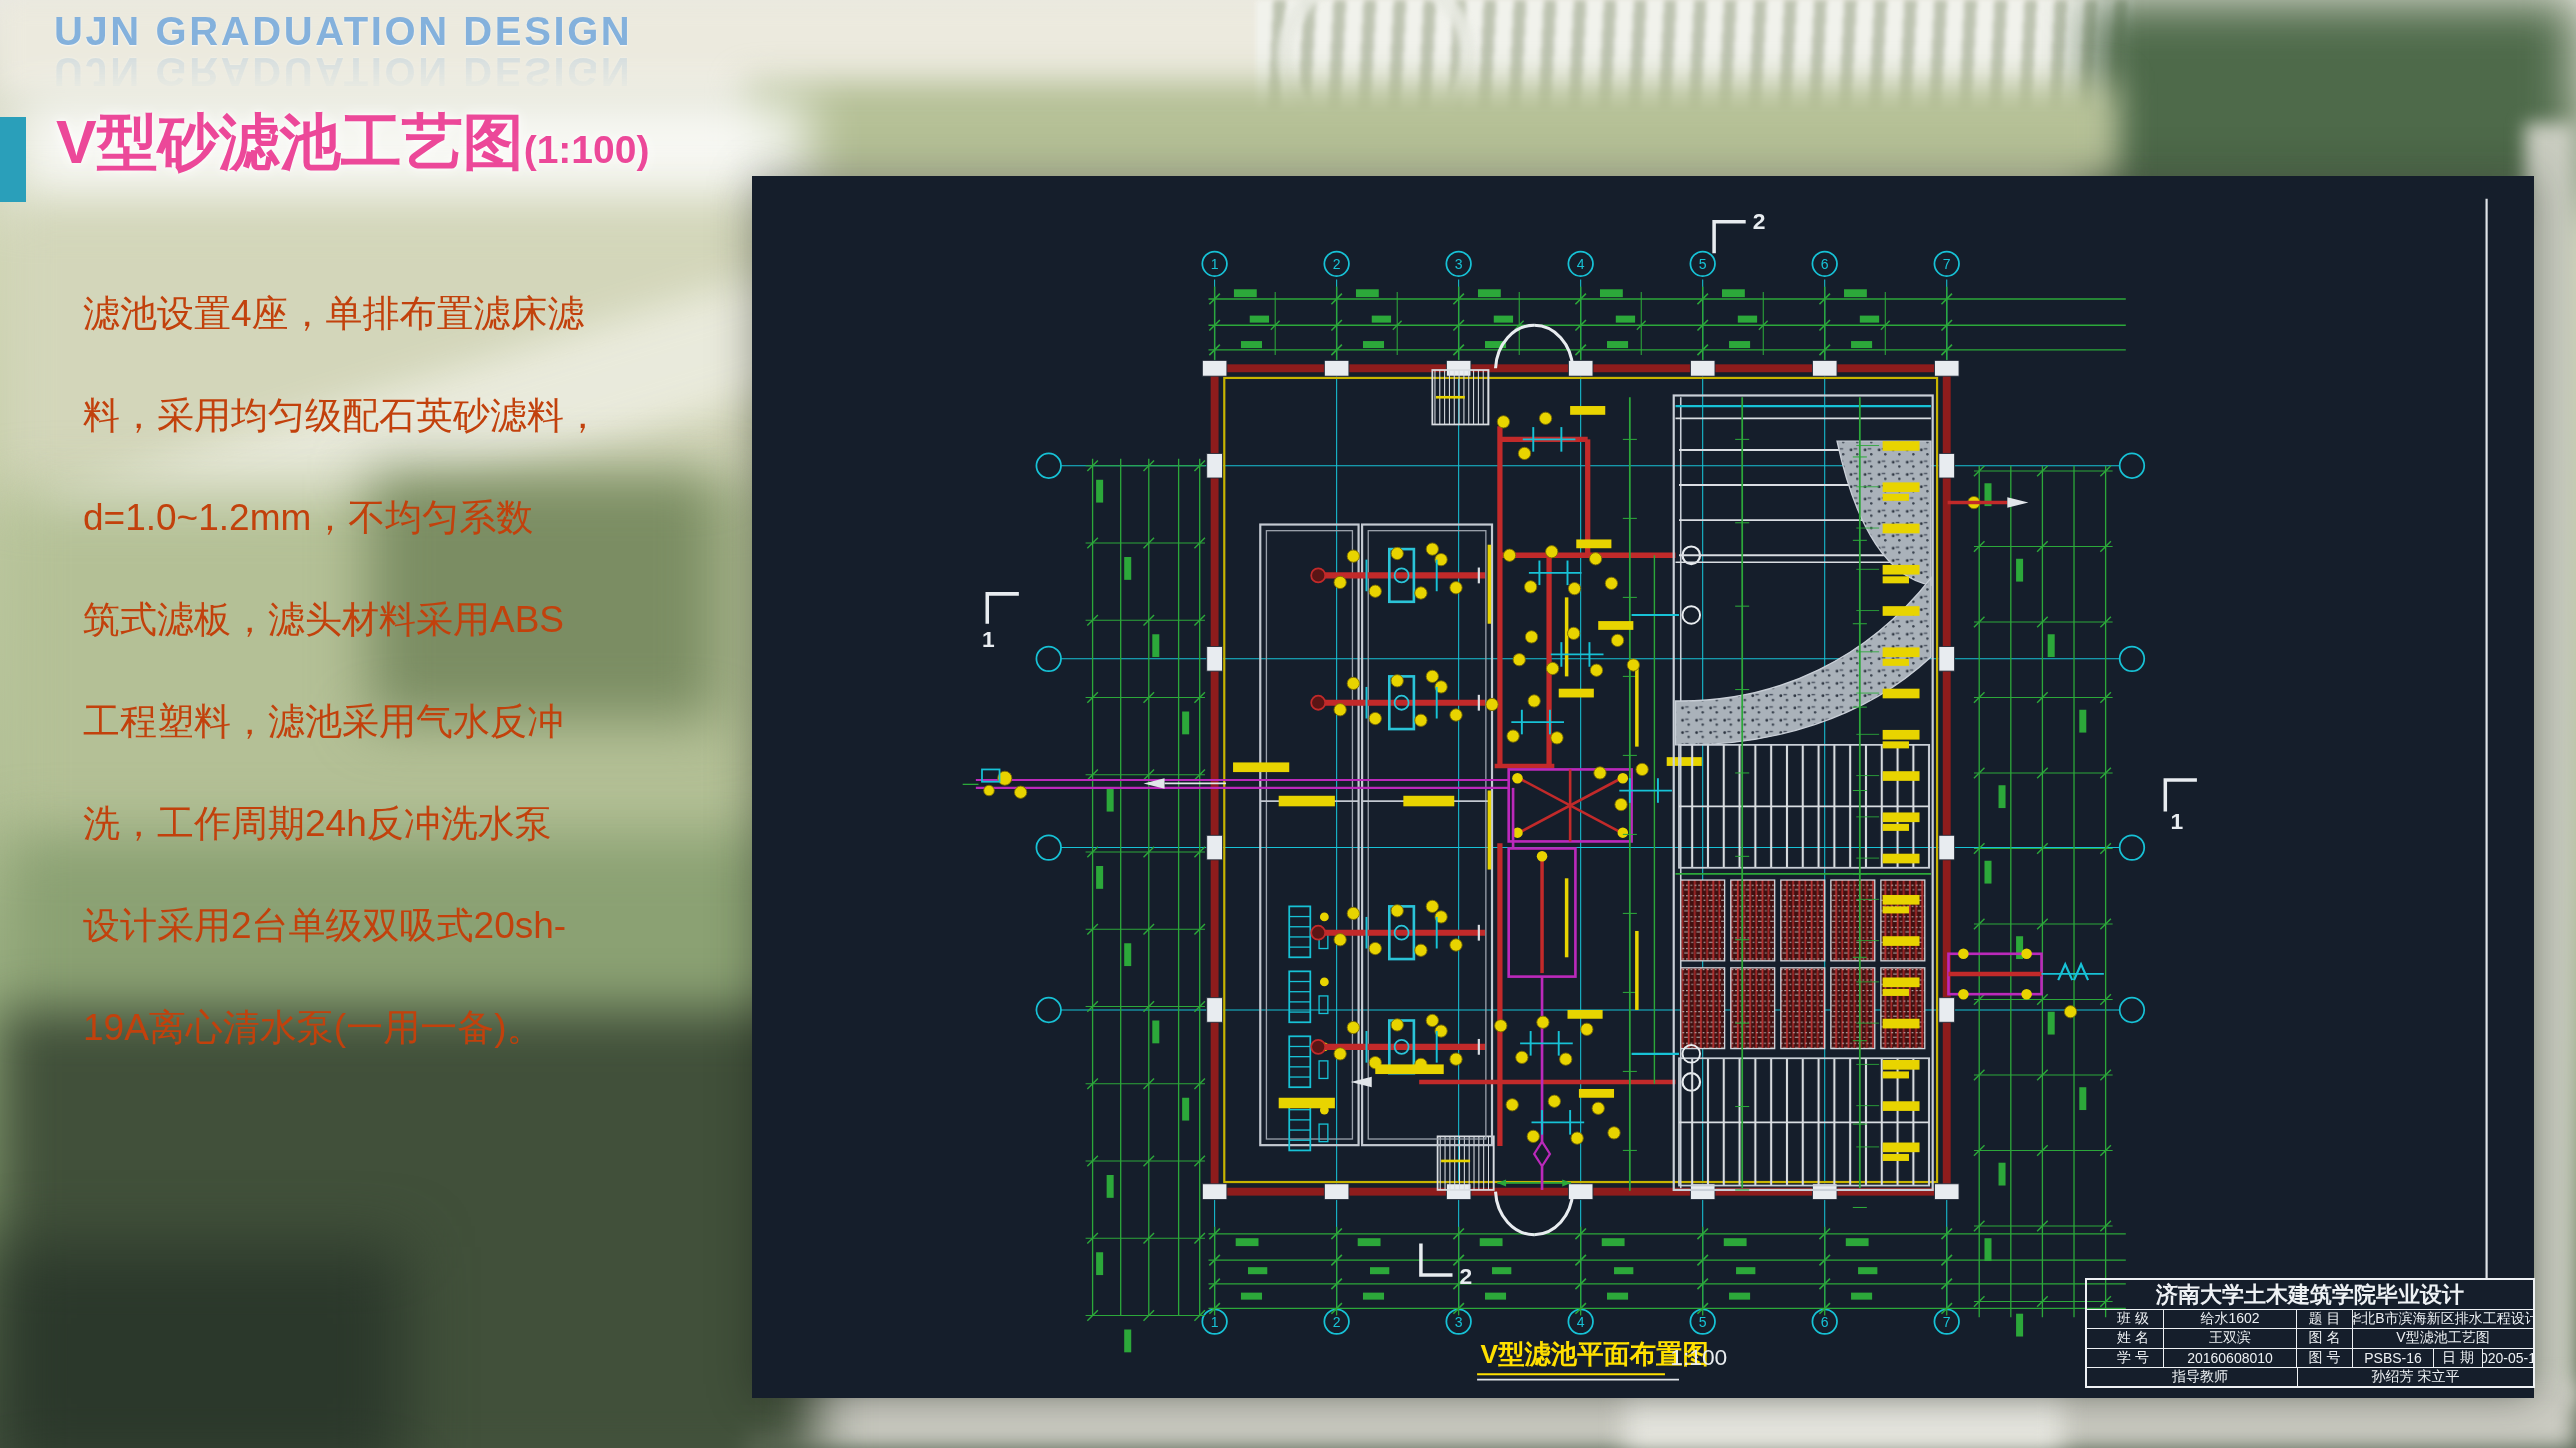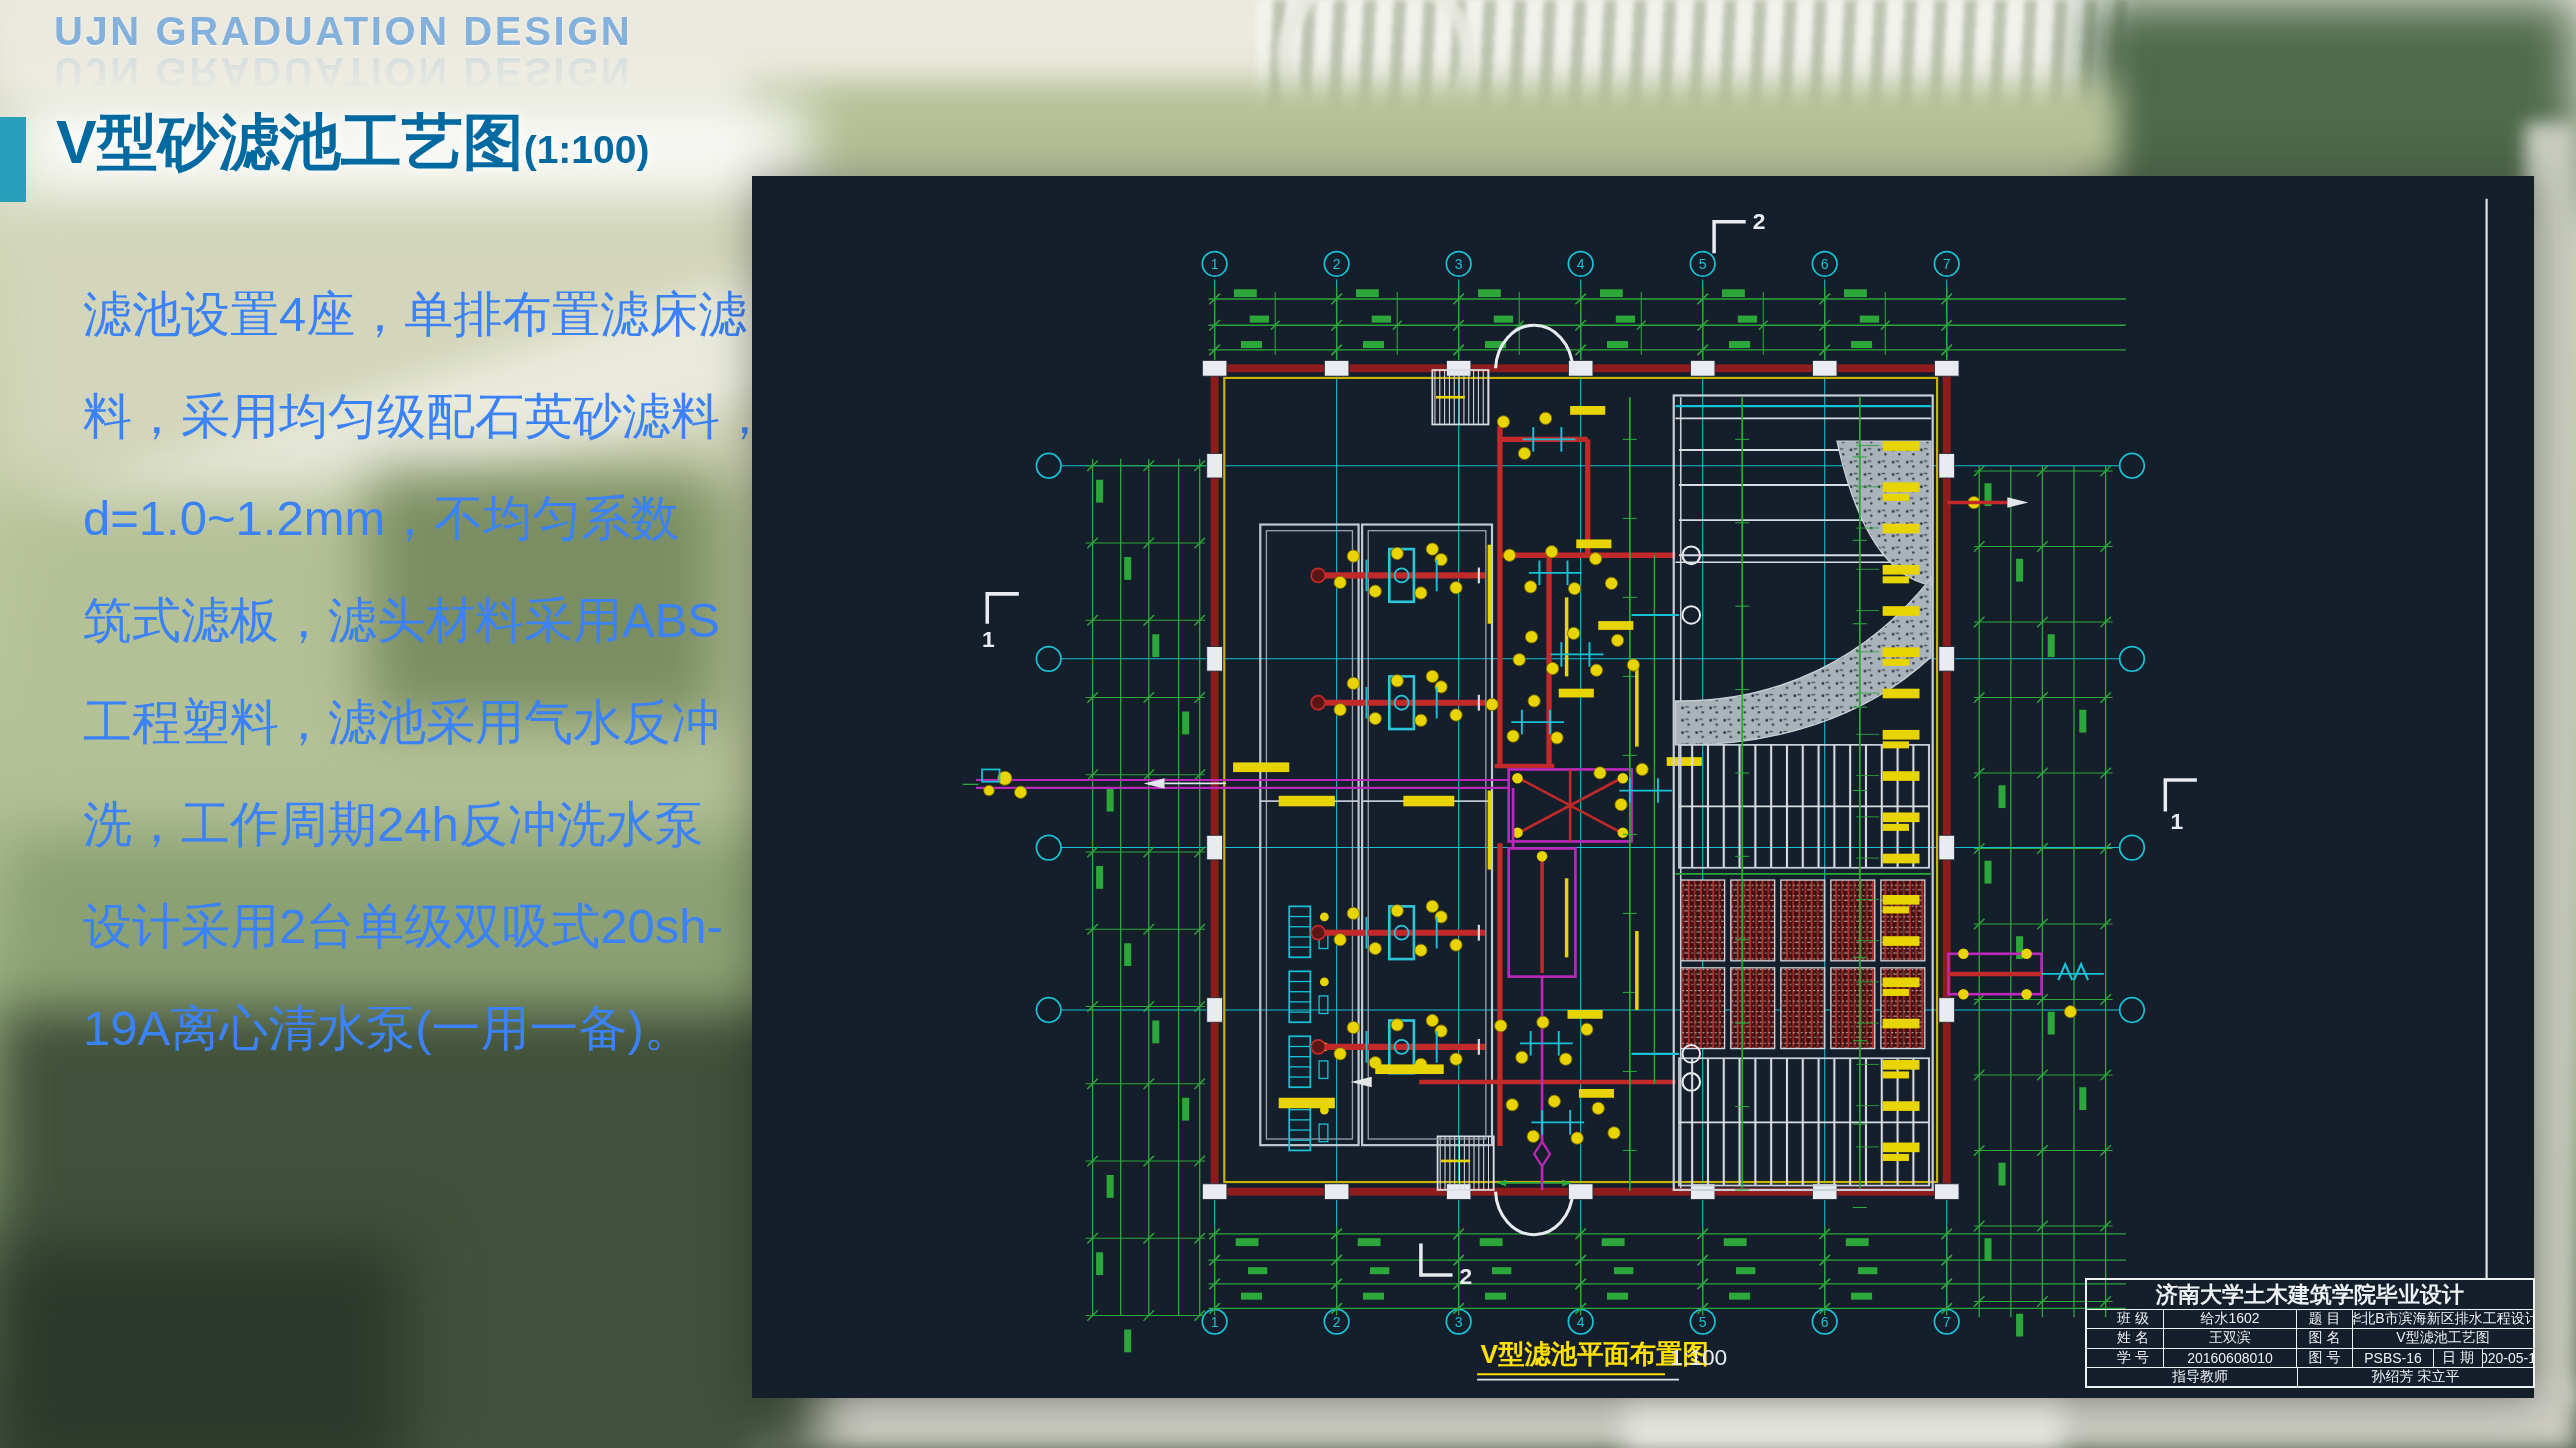--- a/index.html
+++ b/index.html
@@ -2,23 +2,23 @@
 <html style="font-size:14px"><head>
 <meta charset="utf-8">
 <style>
   html,body{margin:0;padding:0;}
   body{width:2576px;height:1449px;position:relative;overflow:hidden;font-family:"Liberation Sans","DejaVu Sans",sans-serif;background:linear-gradient(180deg,#e9e8e1 0%,#dadcc9 8%,#cdd3b2 18%,#c4cda8 30%,#bac79e 45%,#adbd92 60%,#95aa7f 72%,#718761 84%,#57694d 94%,#475744 100%);}
   .photo{position:absolute;inset:0;overflow:hidden;}
   .blob{position:absolute;}
   .brand{position:absolute;left:54px;top:8.8px;font-size:40px;font-weight:bold;letter-spacing:2.6px;color:#84b1dc;text-shadow:0 0.9px 1.8px rgba(255,255,255,.8);white-space:nowrap;}
   .brand-refl{top:49px;opacity:.32;transform:scaleY(-1);-webkit-mask-image:linear-gradient(180deg,transparent 0%,rgba(0,0,0,.85) 100%);mask-image:linear-gradient(180deg,transparent 0%,rgba(0,0,0,.85) 100%);}
   .titlebar{position:absolute;left:0;top:117px;width:26px;height:85px;background:#2a9fba;}
-  .title{position:absolute;left:56px;top:102px;font-size:61px;font-weight:900;color:#0369a1;text-shadow:0 0 14px rgba(255,255,255,.95),0 0 4.4px rgba(255,255,255,.8);white-space:nowrap;}
+  .title{position:absolute;left:56px;top:102px;font-size:61px;font-weight:900;color:#ec4899;text-shadow:0 0 14px rgba(255,255,255,.95),0 0 4.4px rgba(255,255,255,.8);white-space:nowrap;}
   .title .scale{font-size:39px;font-weight:800;}
-  #para{position:absolute;left:83px;top:263px;width:667px;color:#3b82f6;font-size:49px;}
+  #para{position:absolute;left:83px;top:263px;width:667px;color:#c2410c;font-size:37px;}
   #para .pline{height:102px;line-height:102px;white-space:nowrap;}
   #para sub{font-size:.6em;}
   #cadpanel{position:absolute;left:752px;top:176px;width:1782px;height:1222px;background:#151e2b;box-shadow:0 0 40px rgba(20,25,20,.4);}
   #cad-svg{position:absolute;left:0;top:0;}
   #titleblock{position:absolute;left:1333px;top:1102px;width:450px;height:110px;border:2.6px solid #eef1f4;box-sizing:border-box;display:flex;flex-direction:column;color:#eef1f4;}
   .tb-h{height:29px;display:flex;align-items:center;justify-content:center;font-size:22px;font-weight:bold;border-bottom:1.8px solid #eef1f4;white-space:nowrap;}
   .tb-r{flex:1;display:flex;border-bottom:1.3px solid #eef1f4;font-size:14px;min-height:0;padding-left:16px;}
   .tb-r:last-child{border-bottom:none;}
   .c{display:flex;align-items:center;justify-content:center;border-right:1.3px solid #eef1f4;padding:0 1.8px;white-space:nowrap;overflow:hidden;box-sizing:border-box;}
   .c:last-child{border-right:none;}

